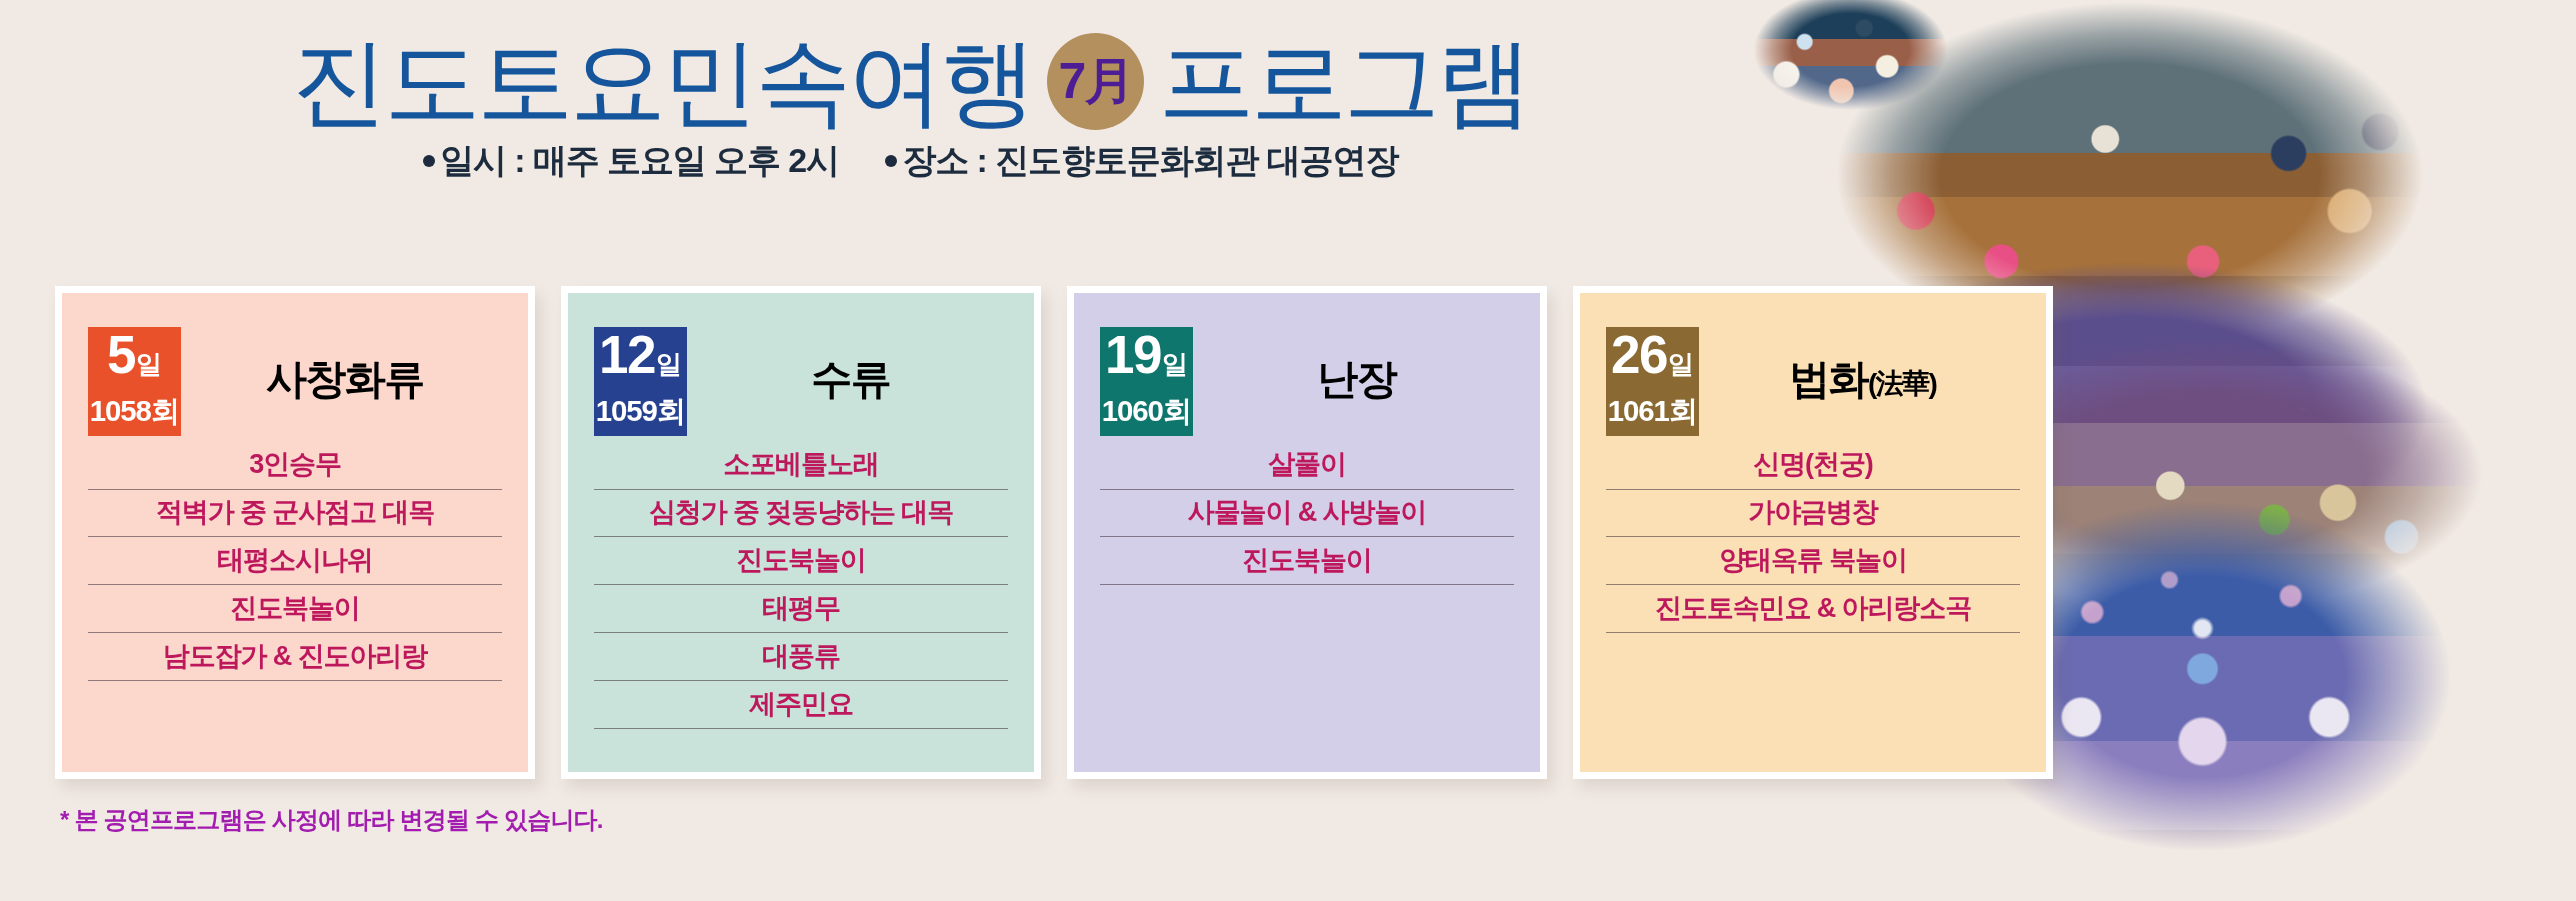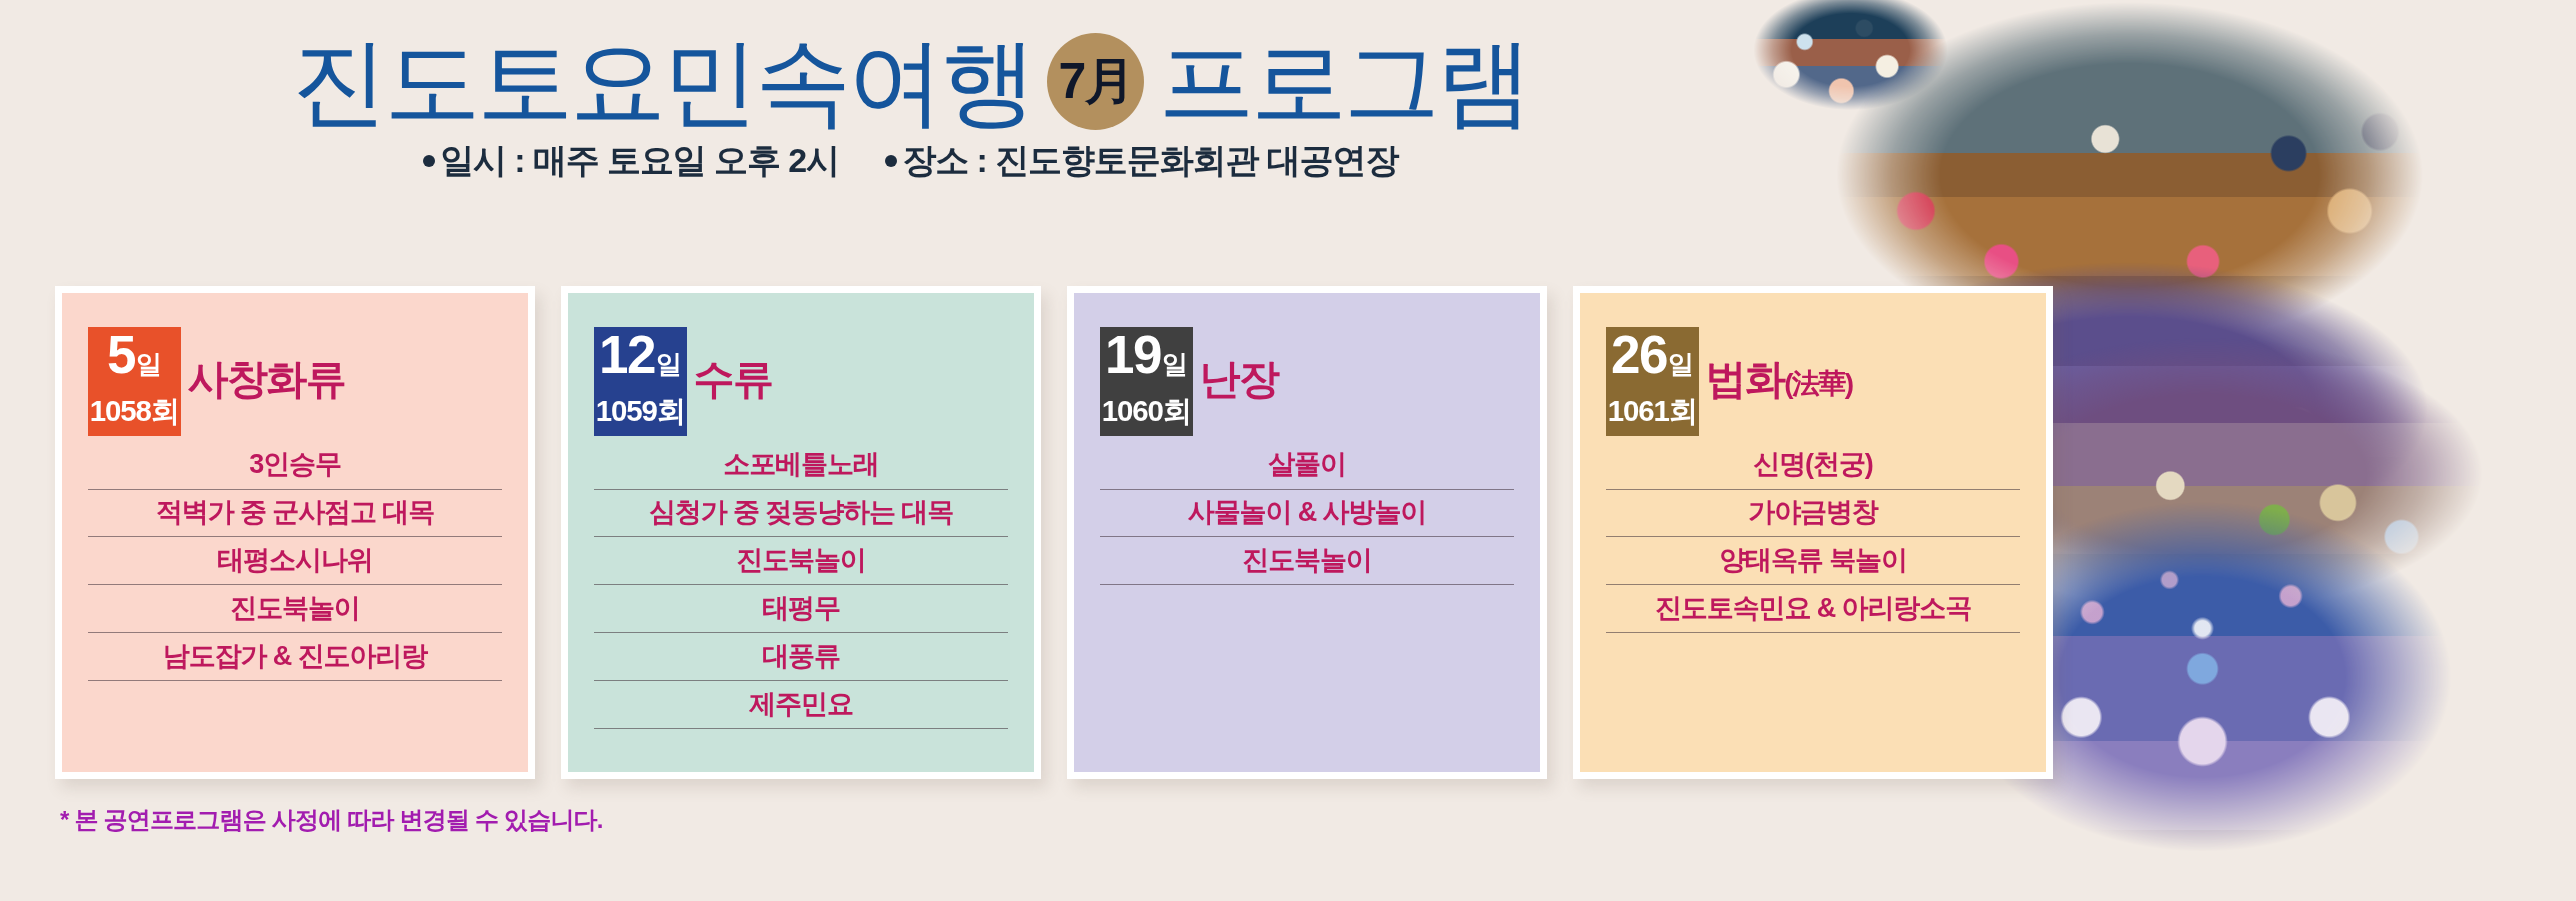--- a/index.html
+++ b/index.html
@@ -153,21 +153,21 @@
     font-weight: normal;
     color: #15559C;
     letter-spacing: -3.3px;
     line-height: 1;
   }
   .month-badge {
     width: 97px;
     height: 97px;
     border-radius: 50%;
     background: #B3905E;
-    color: #0f172a;
+    color: #4c1d95;
     display: flex;
     align-items: center;
     justify-content: center;
     font-size: 50px;
     font-weight: bold;
     letter-spacing: -1.6px;
     flex: 0 0 auto;
   }
   .subtitle-row {
     margin-top: 8px;
@@ -243,25 +243,25 @@
   .badge-rule {
     width: 64px;
     height: 3.3px;
     background: #FFFFFF;
     margin: 6.5px 0 5.5px 0;
   }
   .round-text { font-size: 29.4px; font-weight: bold; letter-spacing: -1.1px; }
 
   .card-title {
     flex: 1 1 auto;
-    text-align: left;
+    text-align: center;
     font-size: 41px;
     font-weight: bold;
     letter-spacing: -1.6px;
-    color: #be185d;
+    color: #000000;
     padding-bottom: 3.3px;
   }
   .card-title .han { font-size: 28px; }
 
   .program-list { margin-top: 3.3px; }
   .program-item {
     text-align: center;
     font-size: 27px;
     font-weight: bold;
     letter-spacing: -1.1px;
@@ -368,21 +368,21 @@
             <div class="program-item">진도북놀이</div>
             <div class="program-item">태평무</div>
             <div class="program-item">대풍류</div>
             <div class="program-item">제주민요</div>
           </div>
         </div>
       </div>
       <div class="card-frame">
         <div class="card-body" style="background: rgb(211, 207, 232);">
           <div class="card-head">
-            <div class="day-badge" style="background: #404040; text-align: right;">
+            <div class="day-badge" style="background: #0f766e; text-align: right;">
               <div class="day-line">
                 <span class="day-num">19</span>
                 <span class="day-unit">일</span>
               </div>
               <div class="badge-rule"></div>
               <div class="round-text">1060회</div>
             </div>
             <div class="card-title"><span>난장</span></div>
           </div>
           <div class="program-list">

